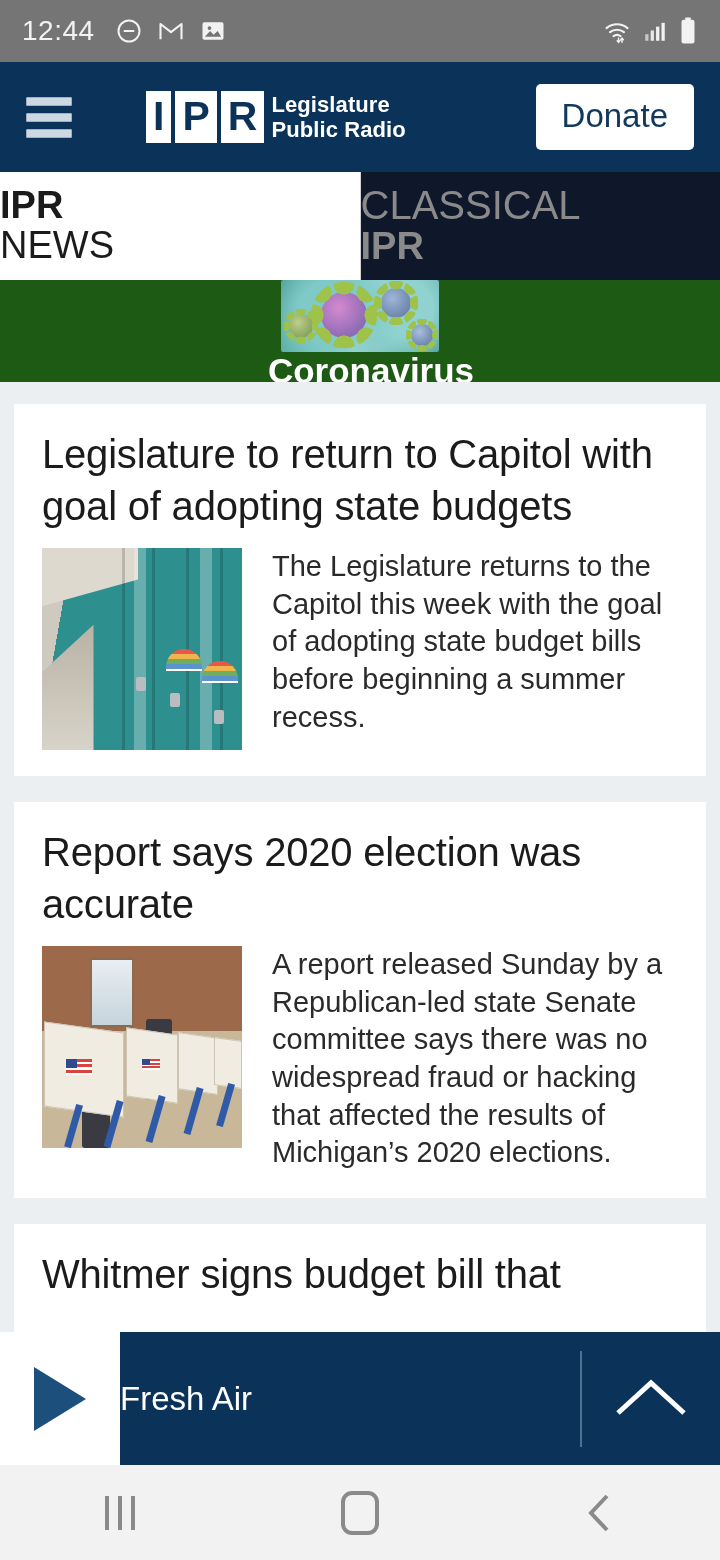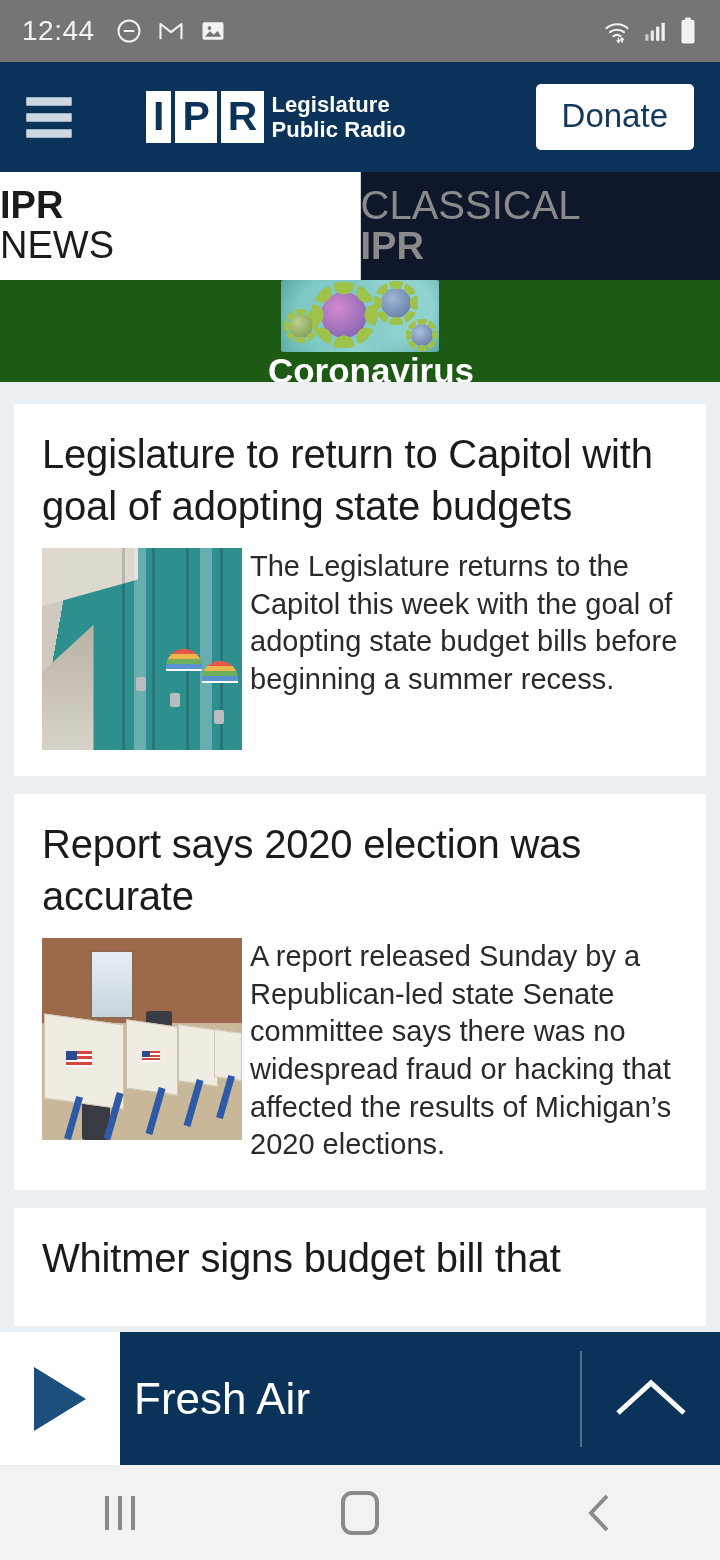--- a/index.html
+++ b/index.html
@@ -101,26 +101,26 @@
     margin-left:18px; flex:1; border:2px solid #cfe0cb; color:#ffffff;
     font-size:18px; font-weight:bold; text-align:center; line-height:1.22;
     padding:14px 6px; letter-spacing:.2px;
   }
 
   
   .feed {
     position:absolute; left:0; right:0; top:390px; bottom:95px;
     background:#eceff1; padding:14px; overflow:hidden;
   }
-  .card { background:#ffffff; padding:24px 28px 26px; margin-bottom:18px; cursor:pointer; }
+  .card { background:#ffffff; padding:24px 28px 26px; margin-bottom:26px; cursor:pointer; }
   .card h2 {
     font-size:40px; font-weight:normal; color:#1b1b1b;
     line-height:1.30; letter-spacing:-.2px; margin-bottom:16px;
   }
-  .card-body { display:flex; gap:8px; }
+  .card-body { display:flex; gap:30px; }
   .thumb { width:200px; height:202px; flex:none; overflow:hidden; position:relative; }
   .summary { font-size:29px; color:#2a2a2a; line-height:1.30; }
 
   
   .ph-lockers {
     background:linear-gradient(100deg,#cfcac0 0 13%,#2e8f8f 13% 100%);
     position:relative;
   }
   .ph-lockers .floor {
     position:absolute; left:0; bottom:0; width:46%; height:62%;
@@ -172,21 +172,21 @@
     width:120px; background:#ffffff; display:flex; align-items:center;
     justify-content:center; cursor:pointer;
   }
   .play-tri {
     width:0; height:0; border-left:52px solid #1c4f7c;
     border-top:32px solid transparent; border-bottom:32px solid transparent;
   }
   .player-main {
     flex:1; background:#0b3359; display:flex; align-items:center; cursor:pointer;
   }
-  .now-playing { color:#ffffff; font-size:44px; padding-left:14px; }
+  .now-playing { color:#ffffff; font-size:33px; }
   .player-div { width:2px; align-self:center; height:96px; background:#4f7092; }
   .expand {
     width:138px; display:flex; align-items:center; justify-content:center; cursor:pointer;
   }
 
   
   .navbar {
     position:absolute; left:0; right:0; bottom:0; height:95px;
     background:#f2f2f2; display:flex; align-items:center;
   }

